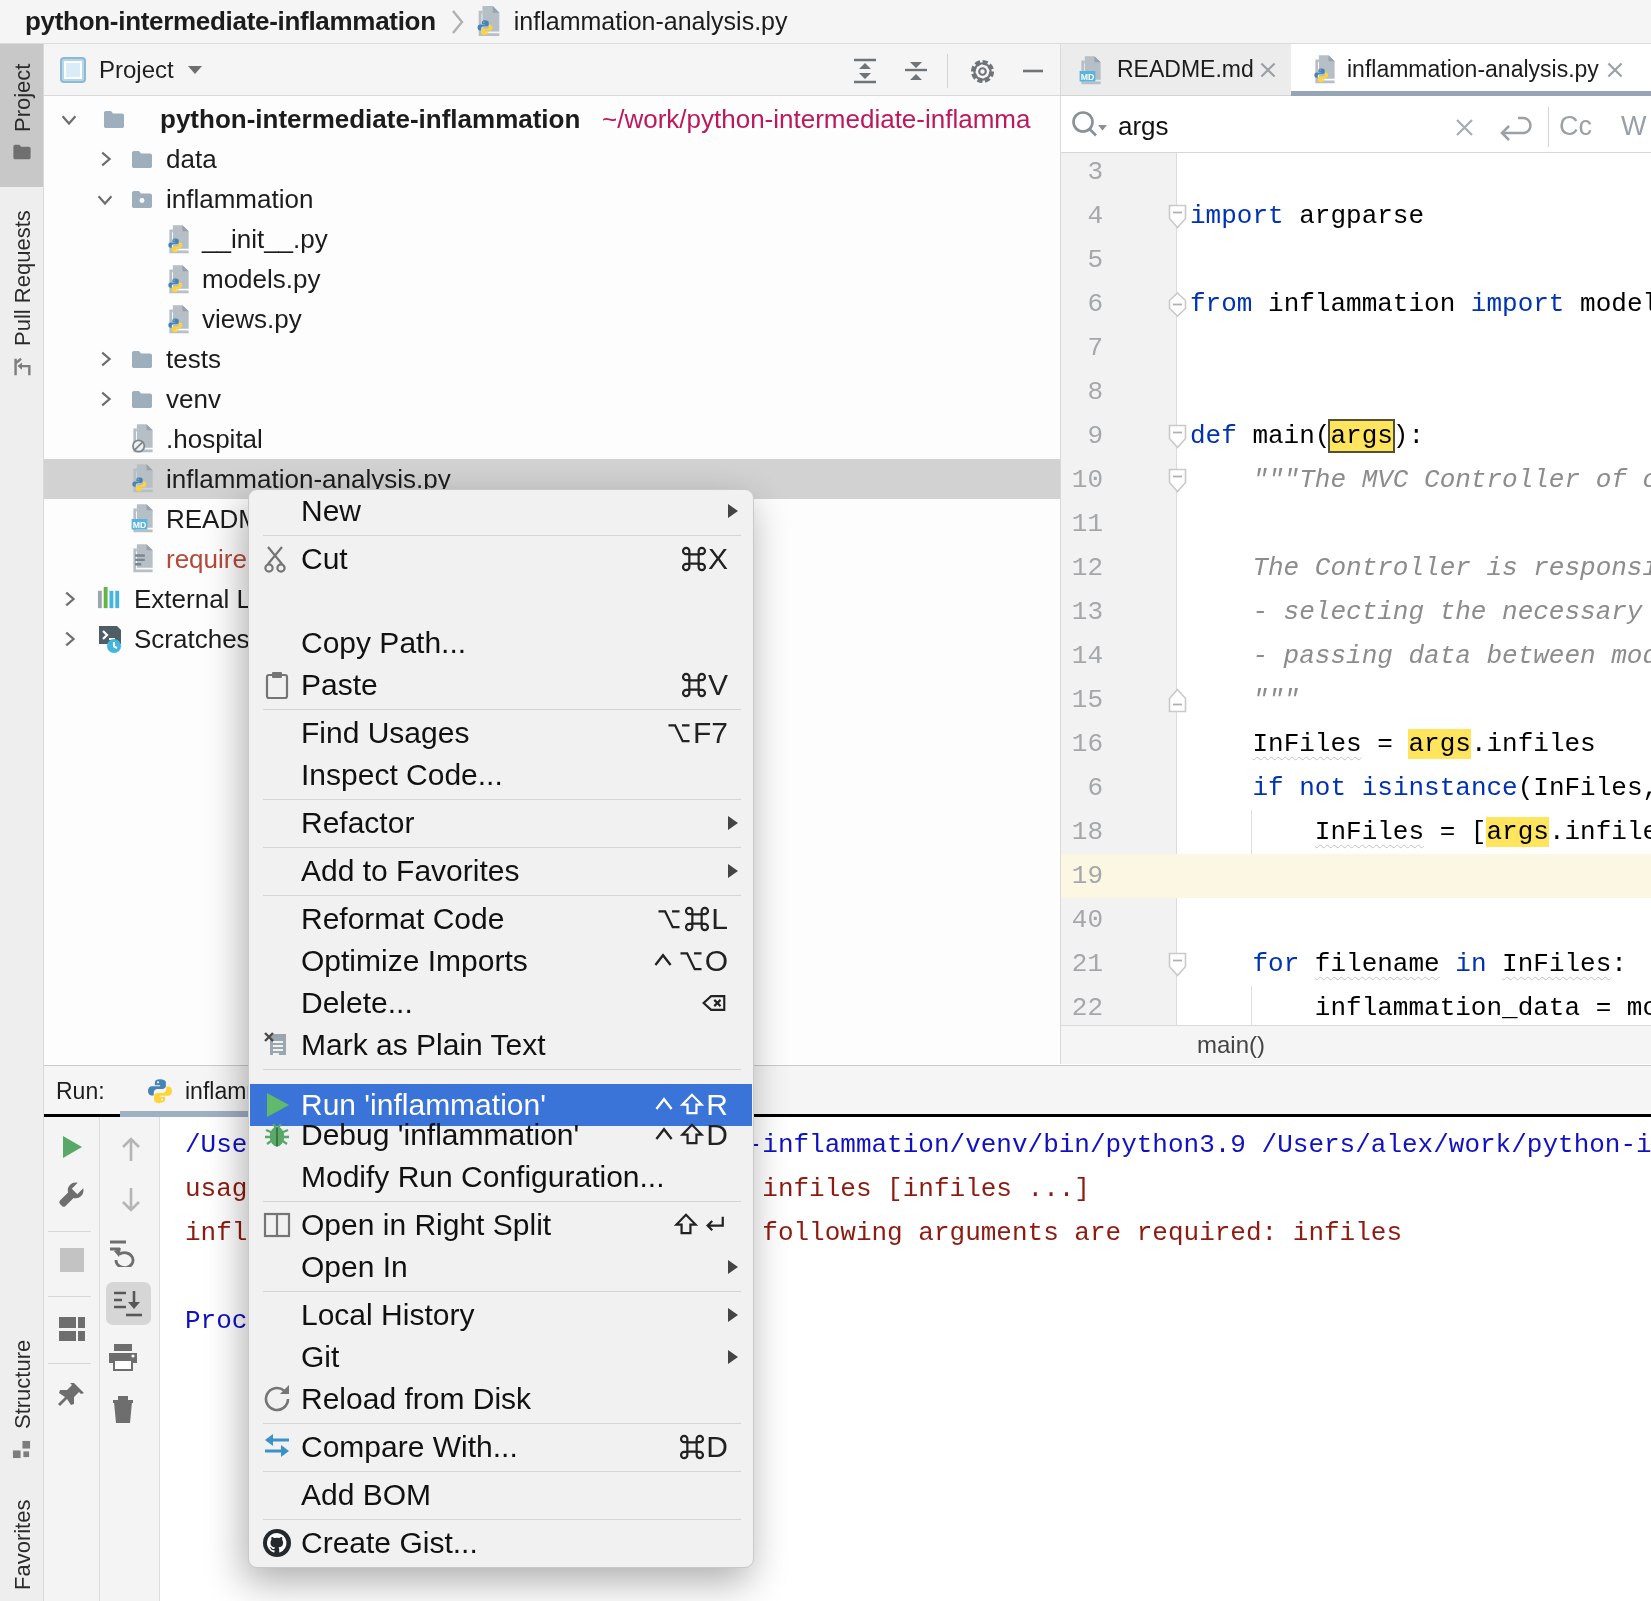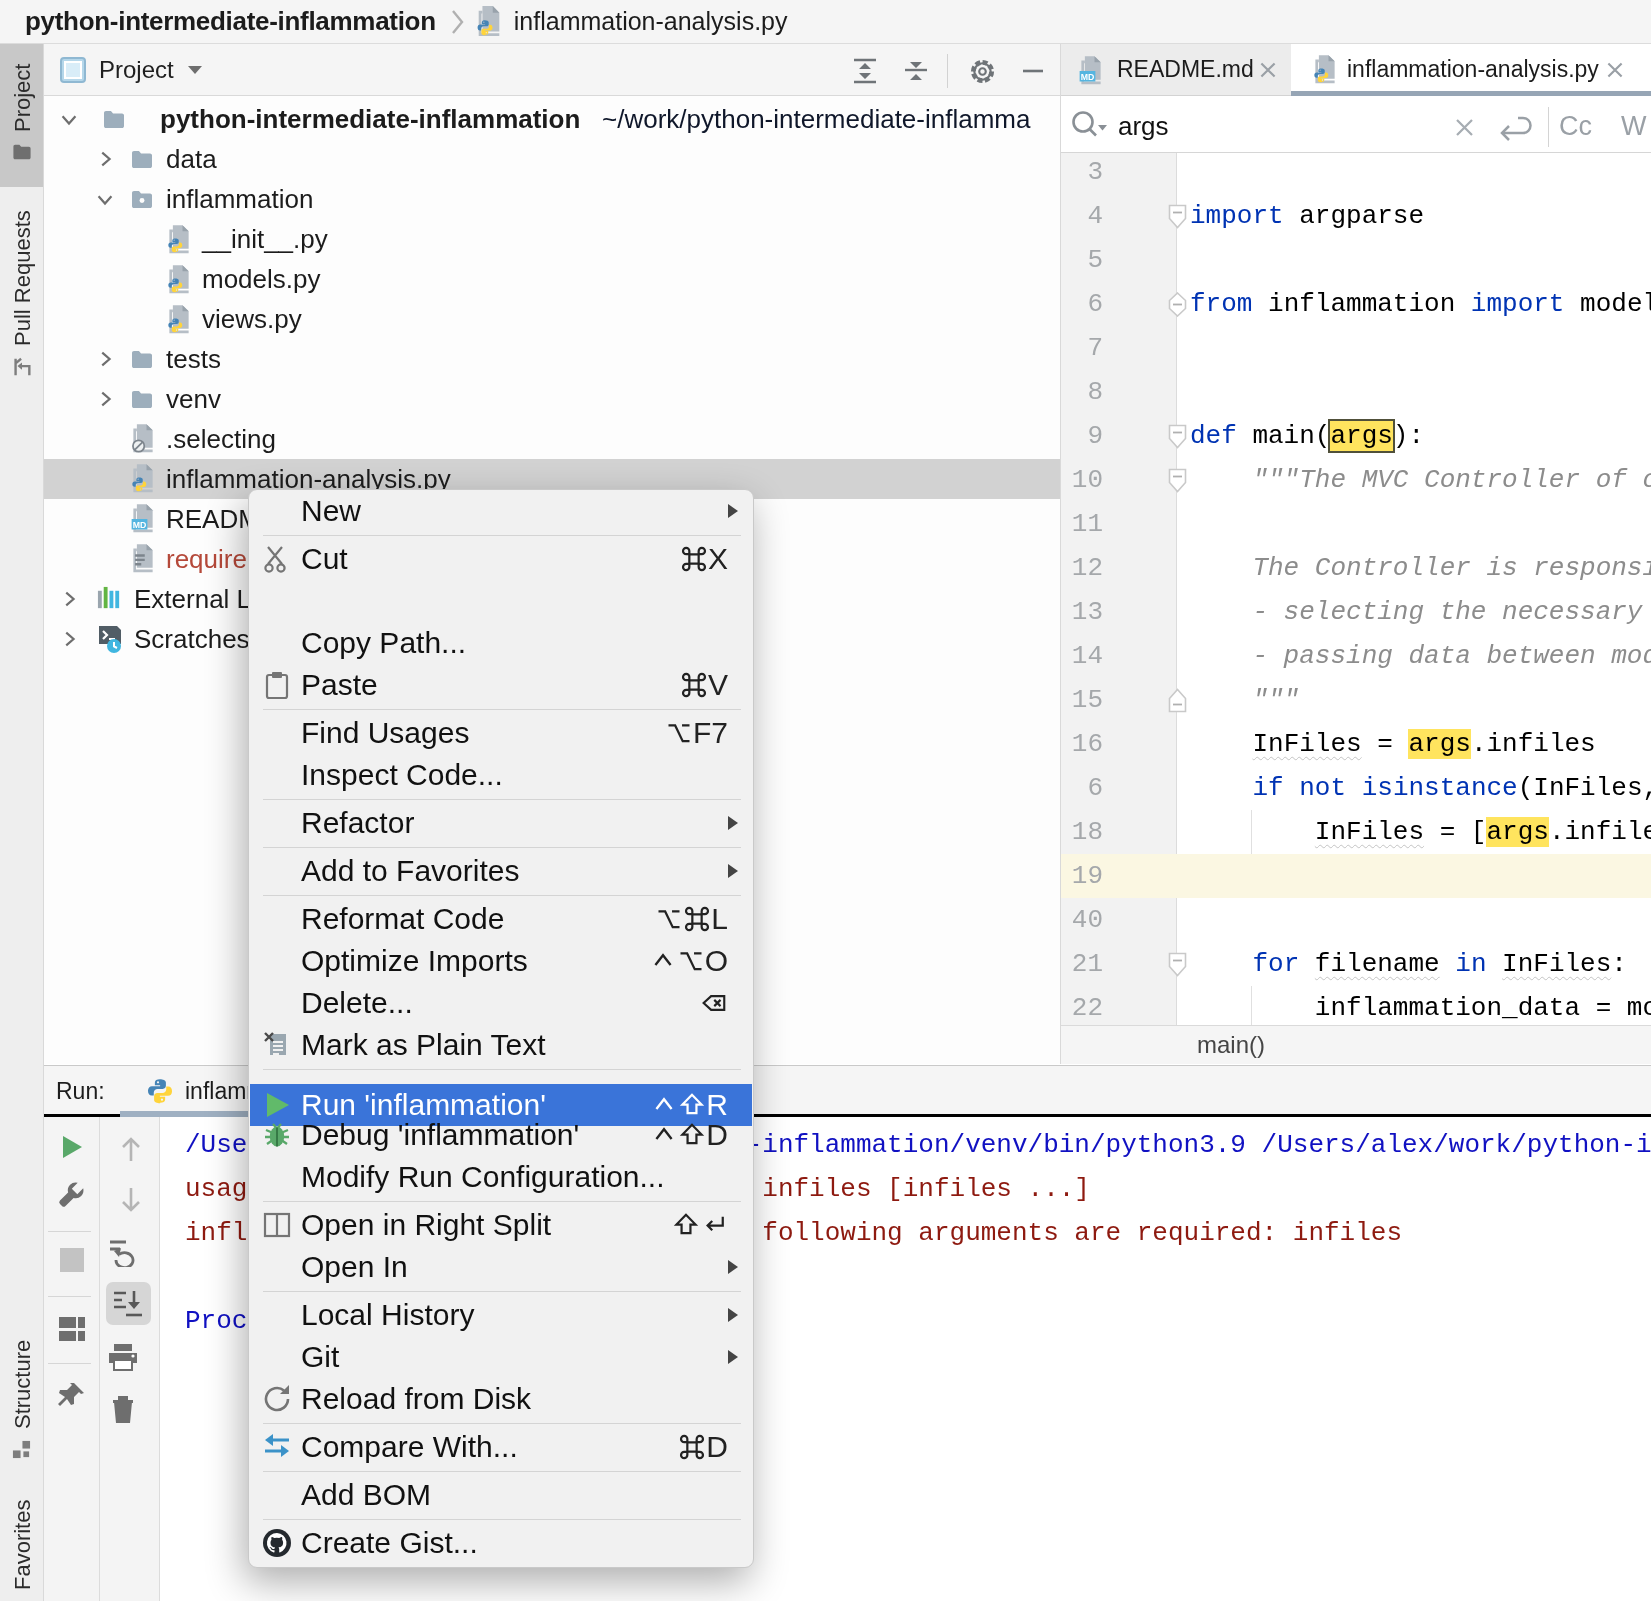--- a/index.html
+++ b/index.html
@@ -11,21 +11,21 @@
 #topbar .reg{font-size:25px;margin-left:10px}
 
 #stripe{left:0;top:44px;width:44px;height:1557px;background:#eeeeee;border-right:1px solid #d9d9d9}
 #stripe .sel{position:absolute;left:0;top:0;width:43px;height:143px;background:#c8c8c8}
 .vlabel{position:absolute;transform:rotate(-90deg);transform-origin:0 0;font-size:22px;color:#2b2b2b;white-space:nowrap}
 
 #pphead{left:44px;top:44px;width:1016px;height:52px;background:#f5f5f5;border-bottom:1px solid #d9d9d9;display:flex;align-items:center}
 #pptree{left:44px;top:96px;width:1016px;height:968px;background:#fdfdfd;overflow:hidden}
 .trow{position:absolute;left:0;width:1016px;height:40px;display:flex;align-items:center;font-size:26px;white-space:nowrap}
 .tsel{position:absolute;left:0;top:363px;width:1016px;height:40px;background:#d2d2d2}
-.grey{color:#0f172a}
+.grey{color:#be185d}
 
 #ed{left:1060px;top:44px;width:591px;height:1020px;background:#fff;border-left:1px solid #d9d9d9}
 #tabbar{position:absolute;left:1061px;top:44px;width:590px;height:52px;background:#ececec;border-bottom:1px solid #d3d3d3;display:flex}
 #searchbar{left:1061px;top:96px;width:590px;height:57px;background:#fff;border-bottom:1px solid #d6d6d6}
 #gutter{left:1061px;top:153px;width:116px;height:872px;background:#f2f2f2;border-right:1px solid #dcdcdc}
 .lno{position:absolute;width:42px;text-align:right;font-family:"Liberation Mono",monospace;font-size:26px;color:#a5a8ab;height:44px;line-height:44px;left:1061px}
 .cl{position:absolute;left:1190px;font-family:"Liberation Mono",monospace;font-size:26px;height:44px;line-height:44px;white-space:pre;color:#000}
 .kw{color:#0033b3}
 .doc{color:#8c8c8c;font-style:italic}
 .hl{background:#ffe45e}
@@ -231,21 +231,21 @@
         <use href="#folder"></use>
       </svg>
    <span class="abs" style="left:122px">venv</span>
  </div>
  <div class="trow" style="top:323px">
    <svg class="abs" style="left:85px;top:4px" width="28" height="32" viewBox="0 0 32 36">
         <use href="#page32"></use>
         <circle cx="11" cy="26" r="6.5" fill="#eef1f2" stroke="#7d858d" stroke-width="2"></circle>
         <path stroke="#7d858d" stroke-width="2" d="M6.5 30.5l9-9"></path>
       </svg>
-   <span class="abs" style="left:122px">.selecting</span>
+   <span class="abs" style="left:122px">.hospital</span>
  </div>
  <div class="trow" style="top:363px">
    <svg class="abs" style="left:85px;top:4px" width="28" height="32" viewBox="0 0 32 36">
         <use href="#pypage"></use>
       </svg>
    <span class="abs" style="left:122px">inflammation-analysis.py</span>
  </div>
  <div class="trow" style="top:403px">
    <svg class="abs" style="left:85px;top:4px" width="28" height="32" viewBox="0 0 32 36">
         <use href="#page32"></use>

